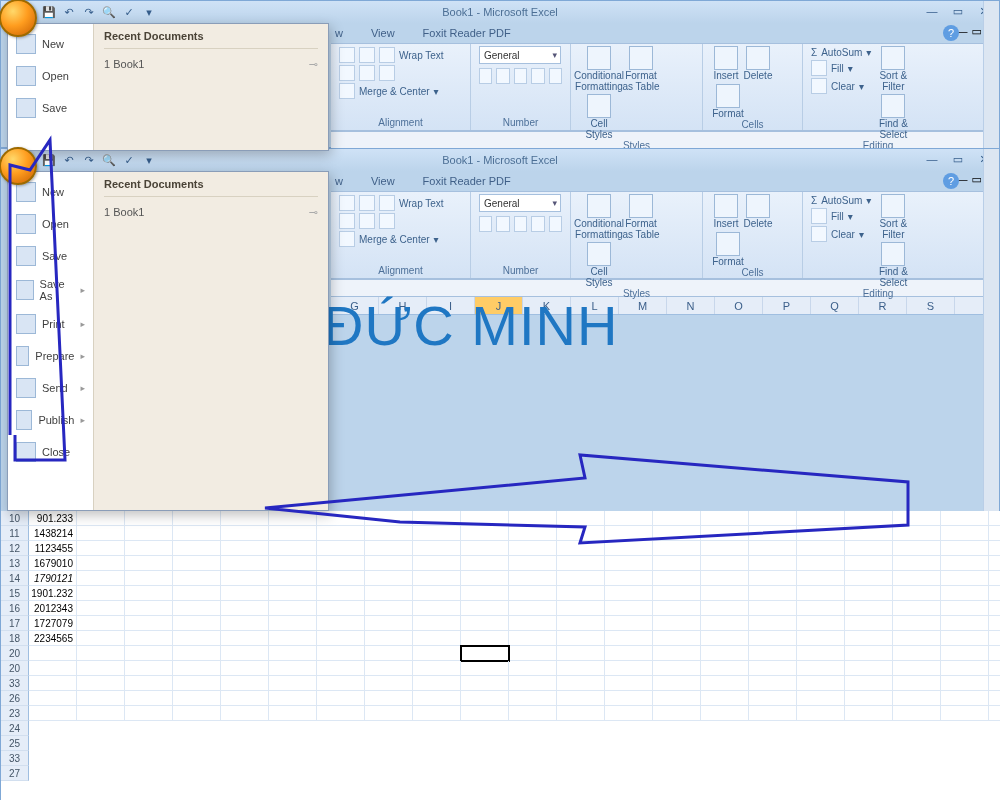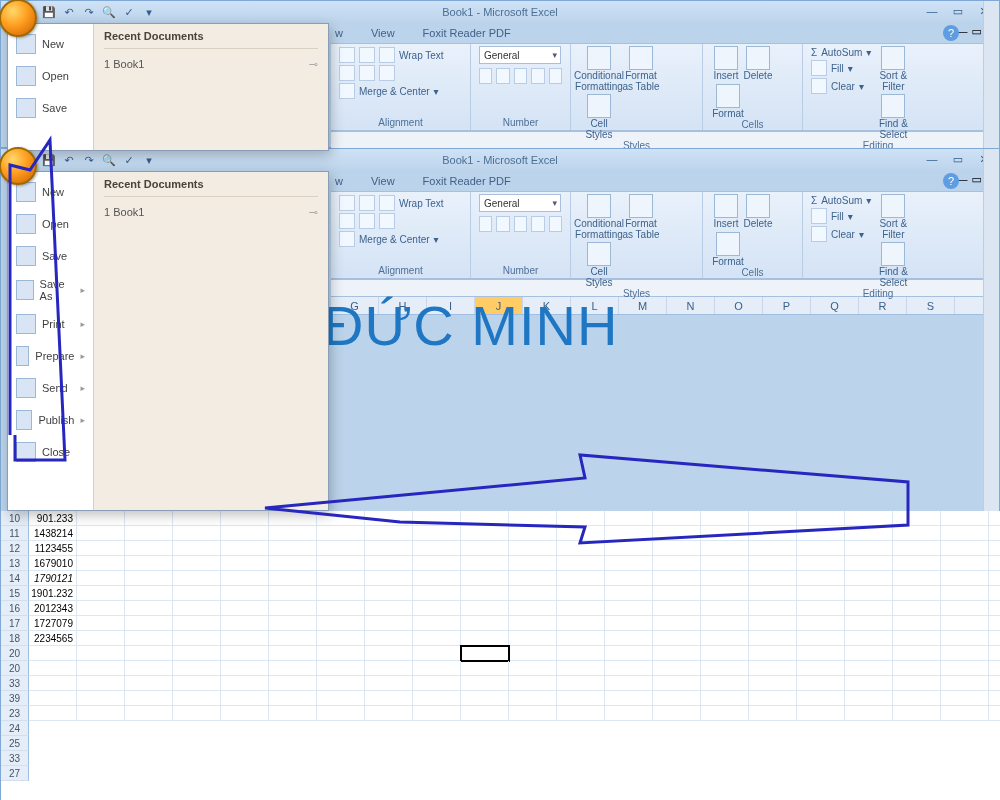--- a/index.html
+++ b/index.html
@@ -426,21 +426,21 @@
         <div class="rowhd">12</div>
         <div class="rowhd">13</div>
         <div class="rowhd">14</div>
         <div class="rowhd">15</div>
         <div class="rowhd">16</div>
         <div class="rowhd">17</div>
         <div class="rowhd">18</div>
         <div class="rowhd">20</div>
         <div class="rowhd">20</div>
         <div class="rowhd">33</div>
-        <div class="rowhd">39</div>
+        <div class="rowhd">26</div>
         <div class="rowhd">23</div>
         <div class="rowhd">24</div>
         <div class="rowhd">25</div>
         <div class="rowhd">33</div>
         <div class="rowhd">27</div>
       </div>
     <div class="cells" id="gridcells">
         <div class="cellrow">
           <div class="cell" style="min-width: 48px;">901.233</div>
           <div class="cell" style="min-width: 48px;"></div>

